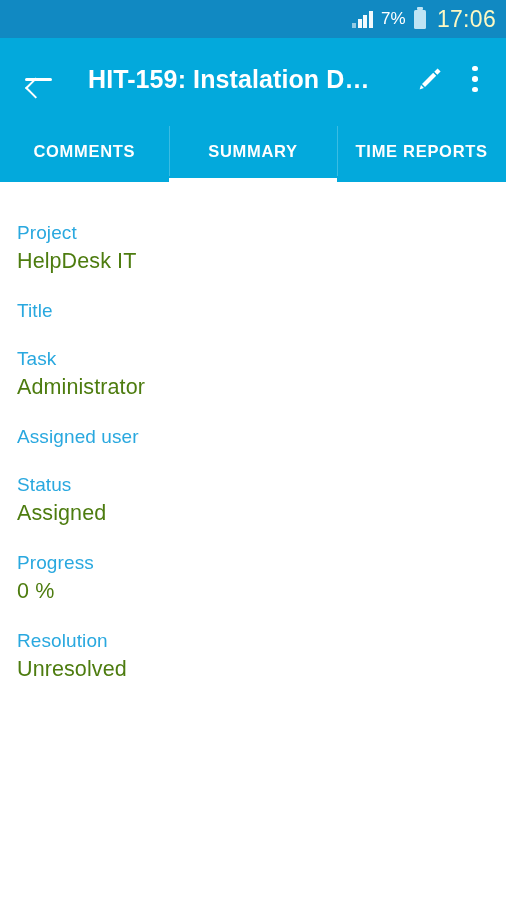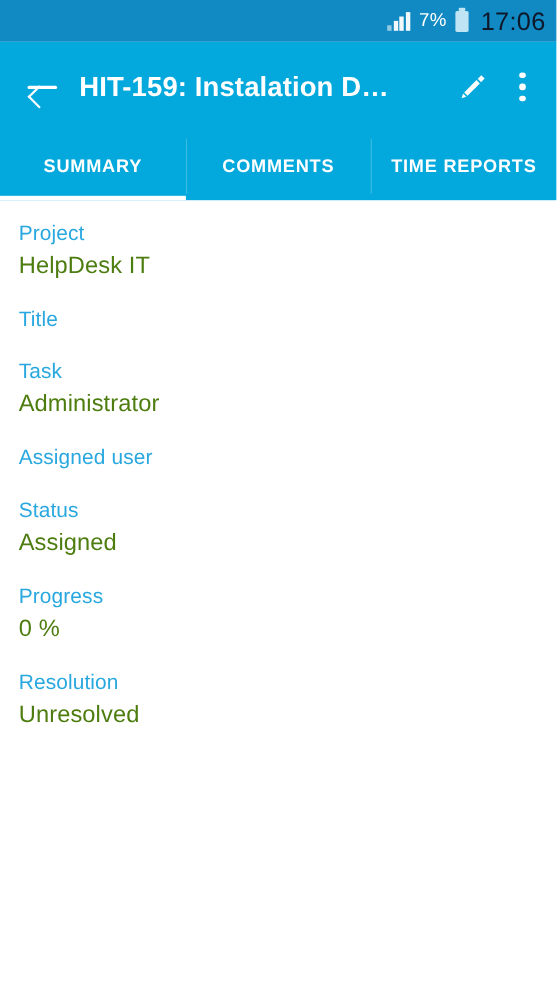--- a/index.html
+++ b/index.html
@@ -60,21 +60,21 @@
   }
   .battery-icon::before {
     content: "";
     position: absolute;
     top: -3px; left: 3px;
     width: 6px; height: 3px;
     border-radius: 1px;
     background: #bfe4f4;
   }
   .clock {
-    color: #0f172a;
+    color: #fef9c3;
     font-size: 23px;
     letter-spacing: .3px;
     margin-left: 3px;
   }
 
   
   .app-bar {
     position: relative;
     width: 506px;
     height: 82px;
@@ -107,21 +107,21 @@
     border-bottom: 2.6px solid #ffffff;
     transform: rotate(45deg);
     transform-origin: left bottom;
   }
   .app-title {
     flex: 1 1 auto;
     color: #ffffff;
     font-size: 25px;
     font-weight: bold;
     letter-spacing: .1px;
-    margin-left: 16px;
+    margin-left: 32px;
     white-space: nowrap;
     overflow: hidden;
   }
   .edit-icon {
     flex: 0 0 40px;
     width: 40px; height: 40px;
     position: relative;
     cursor: pointer;
     margin-right: 8px;
   }
@@ -189,20 +189,21 @@
     overflow: hidden;
   }
   .field {
     margin-bottom: 22px;
   }
   .field-label {
     color: #29a8df;
     font-size: 19px;
     line-height: 26px;
     letter-spacing: .1px;
+    margin-top: 20px;
   }
   .field-value {
     color: #4d7c0f;
     font-size: 21.5px;
     line-height: 30px;
     letter-spacing: .1px;
   }
 </style>
 </head>
 <body>
@@ -232,27 +233,27 @@
     </svg>
   </div>
   <div class="overflow-icon">
     <span></span>
       <span></span>
       <span></span>
   </div>
 </div>
 
 <div class="tab-bar">
+  <div class="tab">
+    <span class="tab-label">COMMENTS</span>
+  </div>
   <div class="tab active">
     <span class="tab-label">SUMMARY</span>
   </div>
   <div class="tab">
-    <span class="tab-label">COMMENTS</span>
-  </div>
-  <div class="tab">
     <span class="tab-label">TIME REPORTS</span>
   </div>
 </div>
 
 <div class="content">
 
   <div class="field">
     <div class="field-label">Project</div>
     <div class="field-value">HelpDesk IT</div>
   </div>

